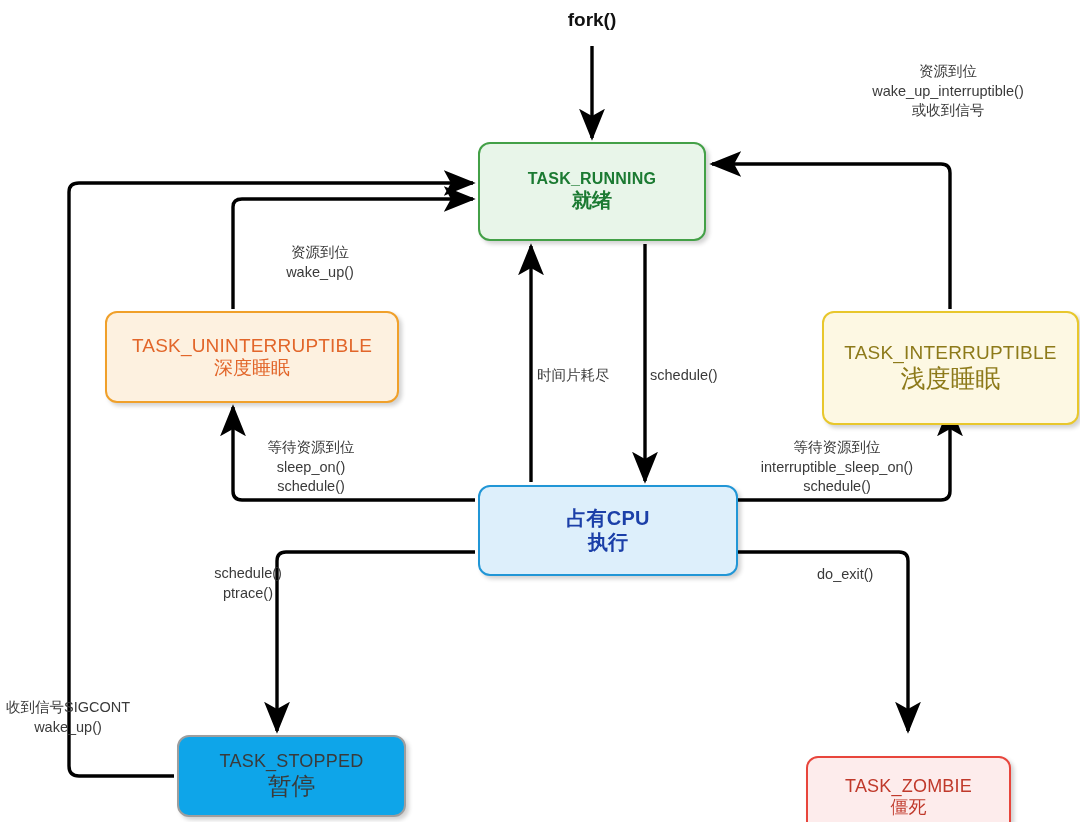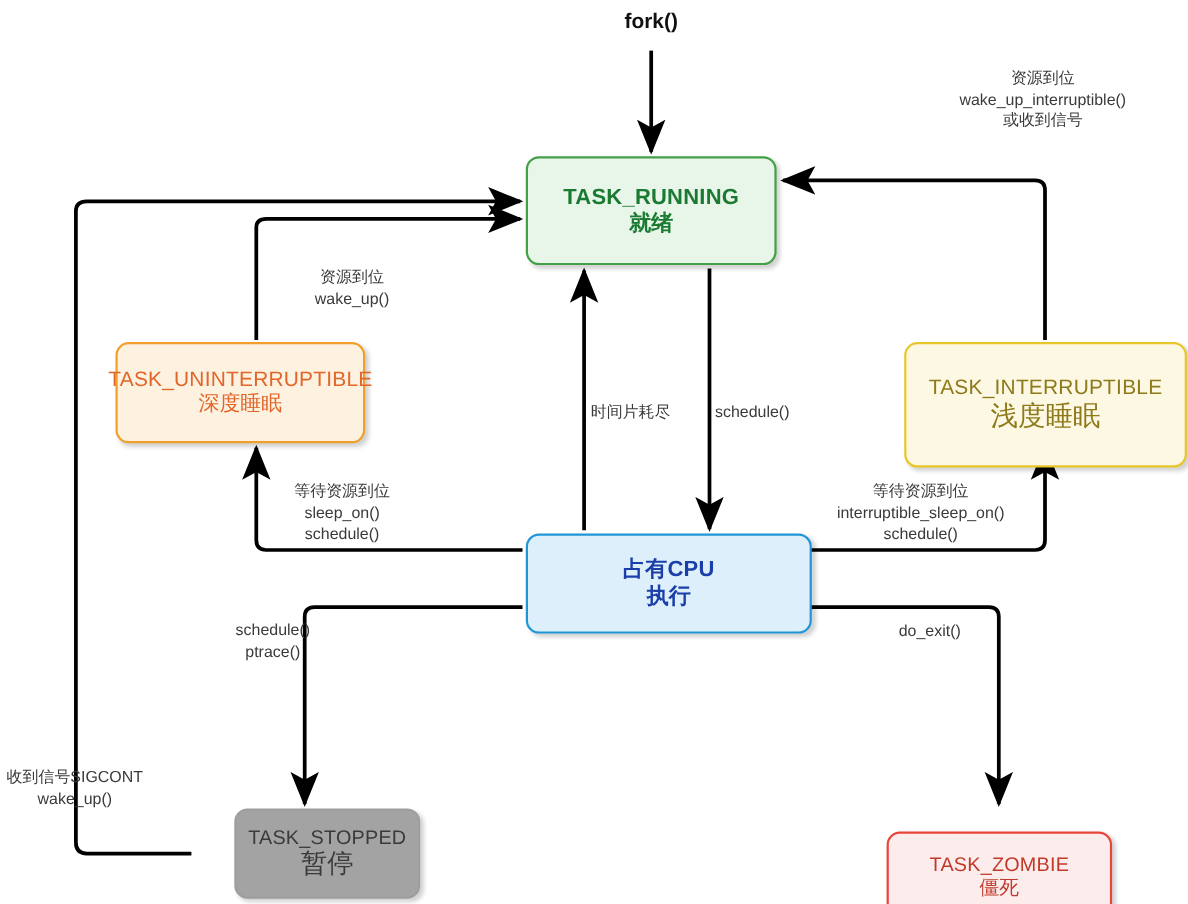--- a/index.html
+++ b/index.html
@@ -9,38 +9,38 @@
   svg.edges{position:absolute;left:0;top:0;width:1080px;height:822px;}
 
   .node{position:absolute;box-sizing:border-box;border-radius:12px;
         display:flex;flex-direction:column;align-items:center;justify-content:center;
         box-shadow:3px 3px 4px rgba(0,0,0,0.18);text-align:center;line-height:1.18;}
   .node .l1{font-size:19px;letter-spacing:0.2px;}
   .node .l2{font-size:25px;}
 
   .n-running{left:478px;top:142px;width:228px;height:99px;
              background:#e8f5e9;border:2.5px solid #43a047;color:#1b7a32;font-weight:bold;}
-  .n-running .l1{font-size:20px;}
+  .n-running .l1{font-size:16px;}
   .n-running .l2{font-size:20px;}
 
-  .n-uninter{left:105px;top:311px;width:227px;height:92px;
+  .n-uninter{left:105px;top:311px;width:294px;height:92px;
              background:#fdf1e0;border:2.5px solid #f0a02a;color:#e2662a;}
   .n-uninter .l1{font-size:19px;}
   .n-uninter .l2{font-size:19px;}
 
   .n-inter{left:822px;top:311px;width:257px;height:114px;
            background:#fdf8e3;border:2.5px solid #e8c72c;color:#8d7a1a;}
 
   .n-cpu{left:478px;top:485px;width:260px;height:91px;
          background:#ddeffb;border:2.5px solid #2196d6;color:#1b3fa8;font-weight:bold;}
   .n-cpu .l1{font-size:20px;}
   .n-cpu .l2{font-size:20px;}
 
-  .n-stopped{left:177px;top:735px;width:169px;height:82px;
-             background:#a3a3a3;border:2.5px solid #9e9e9e;color:#3a3a3a;margin-left:36px;}
+  .n-stopped{left:177px;top:735px;width:229px;height:82px;
+             background:#0ea5e9;border:2.5px solid #9e9e9e;color:#3a3a3a;}
   .n-stopped .l1{font-size:18px;}
   .n-stopped .l2{font-size:24px;}
 
   .n-zombie{left:806px;top:756px;width:205px;height:82px;
             background:#fdecec;border:2.5px solid #e8453c;color:#c0392b;}
   .n-zombie .l1{font-size:18px;}
   .n-zombie .l2{font-size:18px;}
 
   .lbl{position:absolute;color:#3a3a3a;font-size:14.5px;line-height:1.35;white-space:pre;}
   .lbl.c{text-align:center;transform:translateX(-50%);}

